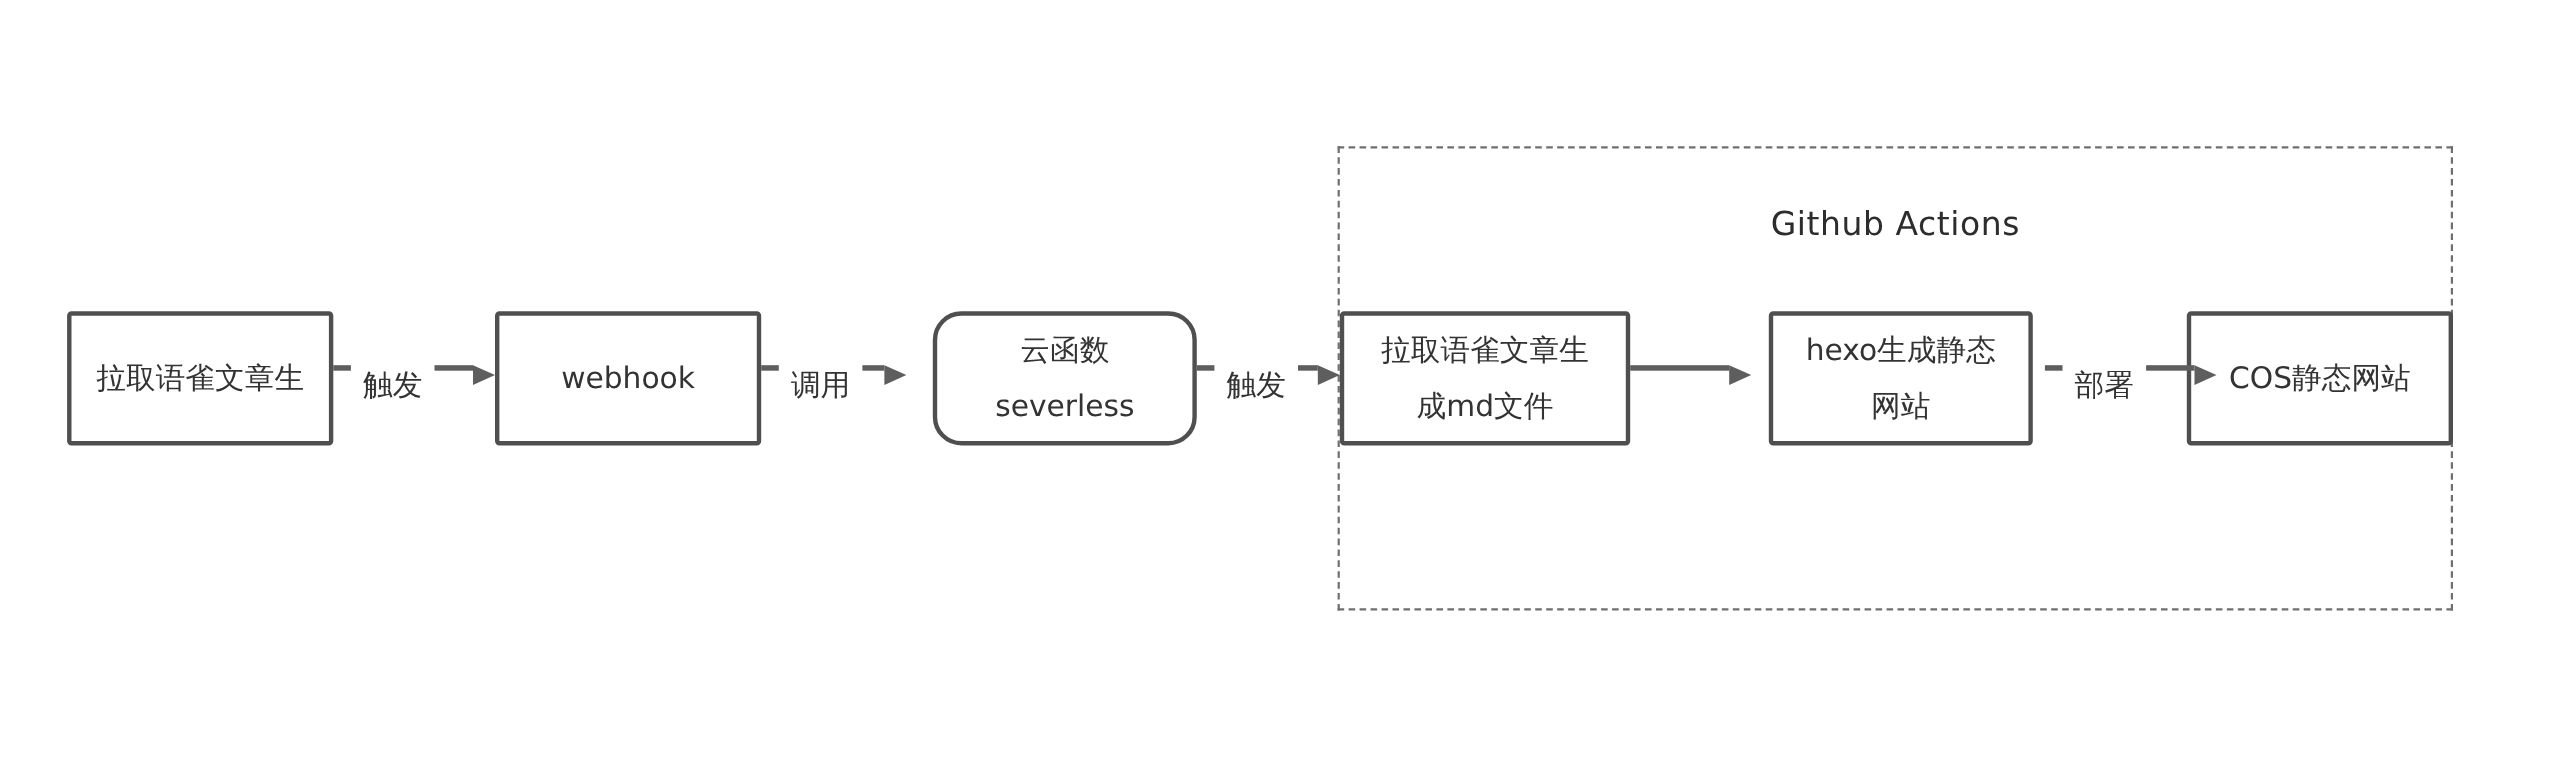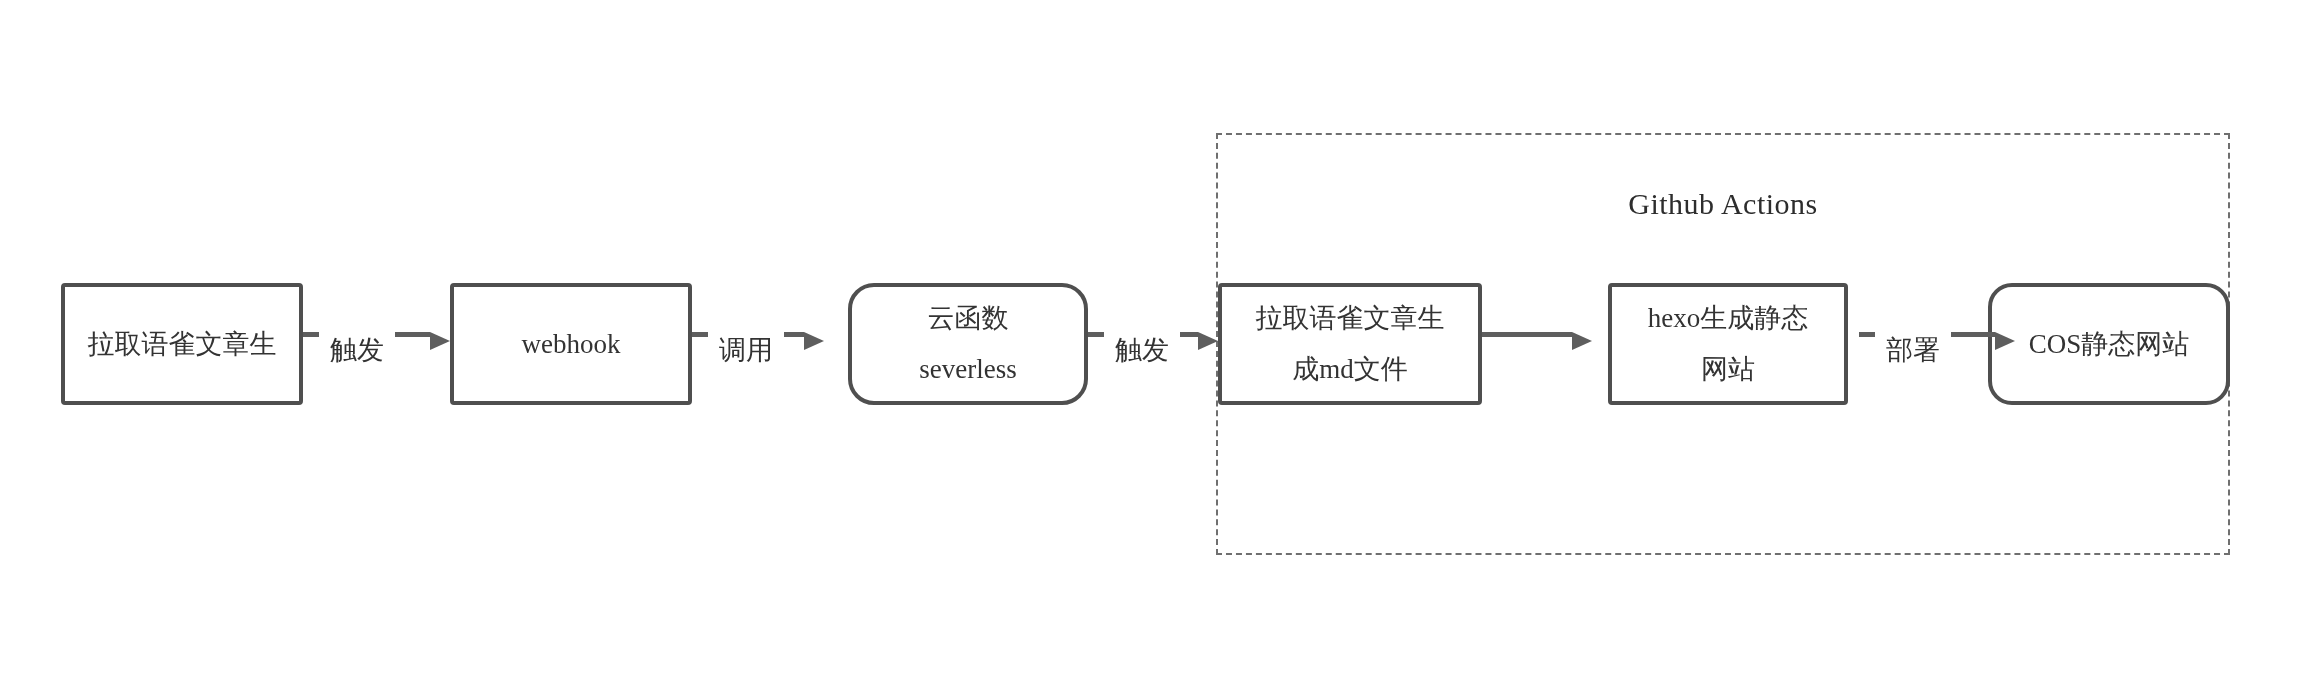--- a/index.html
+++ b/index.html
@@ -7,21 +7,20 @@
     padding: 0;
     background: #ffffff;
     font-family: "DejaVu Sans", "Liberation Sans", sans-serif;
   }
   .canvas {
     position: relative;
     width: 2318px;
     height: 688px;
     background: #ffffff;
     overflow: hidden;
-    font-family: Liberation Serif, serif;
   }
 
   
   .group {
     position: absolute;
     left: 1216px;
     top: 133px;
     width: 1014px;
     height: 422px;
     border: 2px dashed #6f6f6f;
@@ -54,21 +53,21 @@
     line-height: 51px;
     color: #333333;
     text-align: center;
     white-space: pre-line;
   }
   .n1 { left: 61px;   width: 242px; }
   .n2 { left: 450px;  width: 242px; }
   .n3 { left: 848px;  width: 240px; border-radius: 26px; }
   .n4 { left: 1218px; width: 264px; }
   .n5 { left: 1608px; width: 240px; }
-  .n6 { left: 1988px; width: 242px; border-radius: 24px; }
+  .n6 { left: 1988px; width: 242px; }
 
   
   .edge {
     position: absolute;
     top: 332px;
     height: 24px;
     display: flex;
   }
   .e1 { left: 303px;  width: 147px; }
   .e2 { left: 692px;  width: 132px; }

